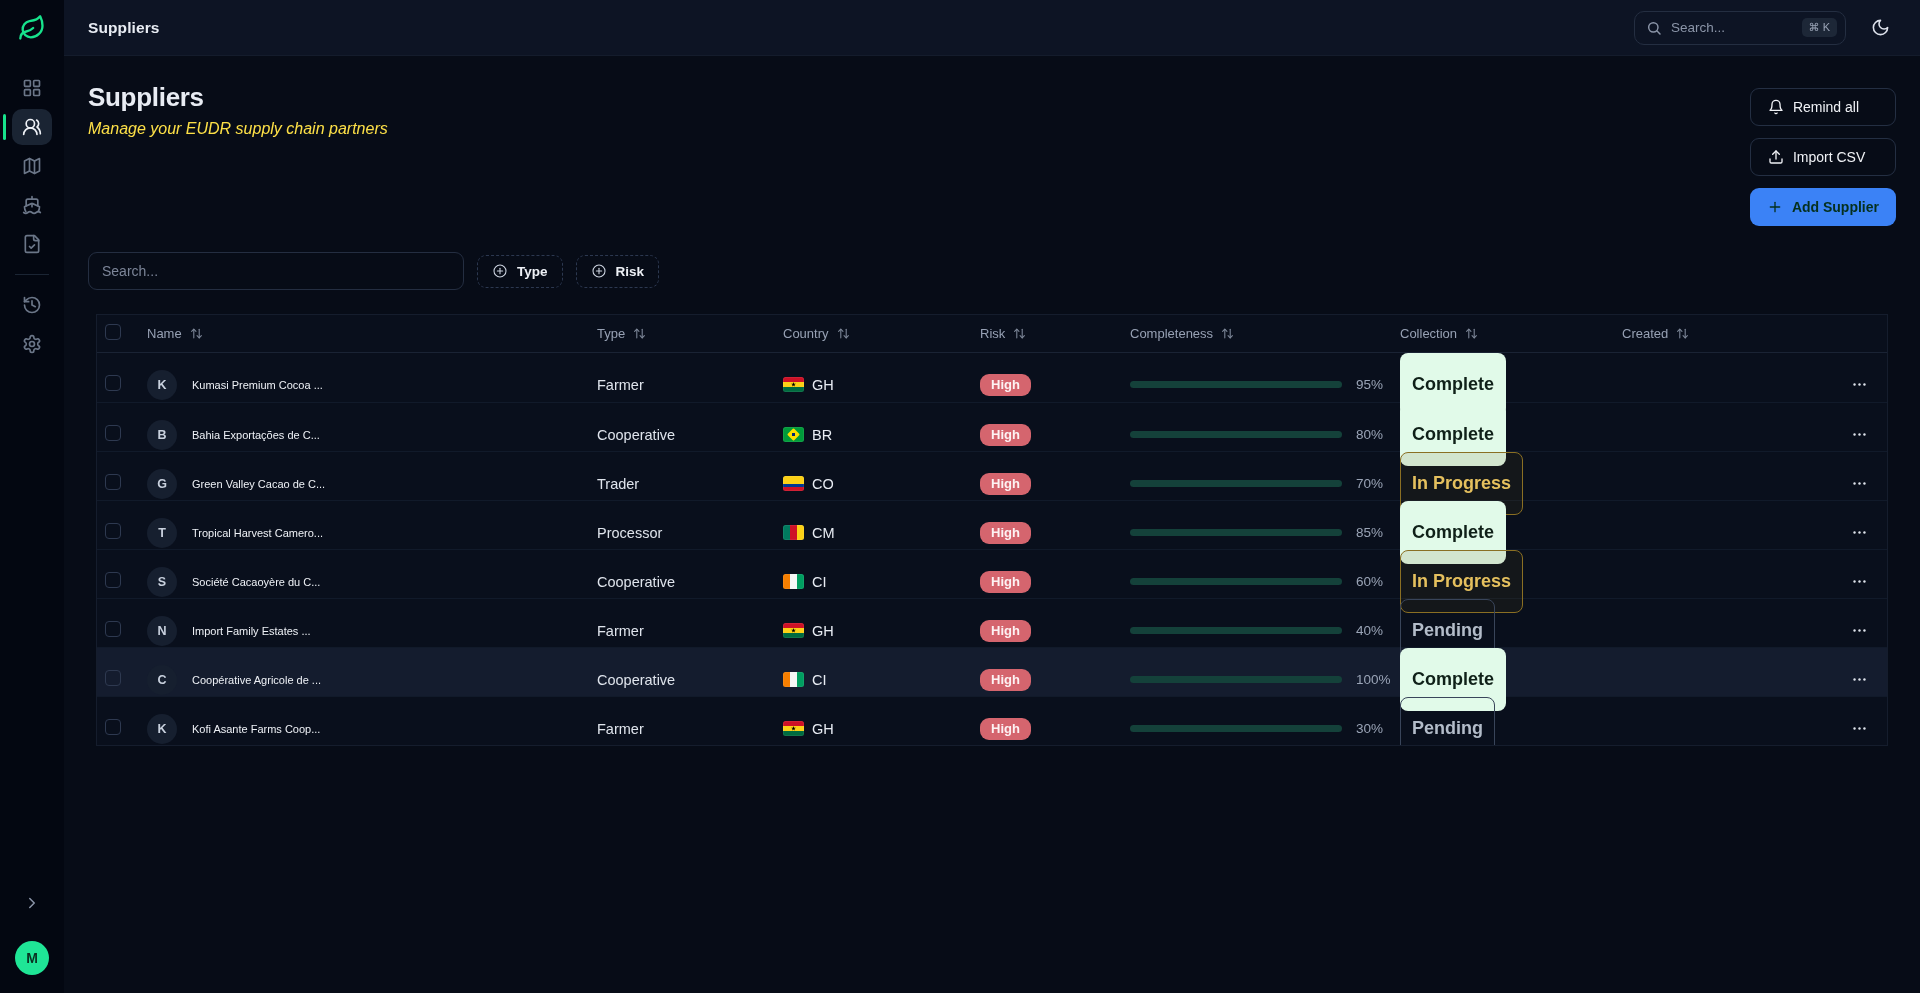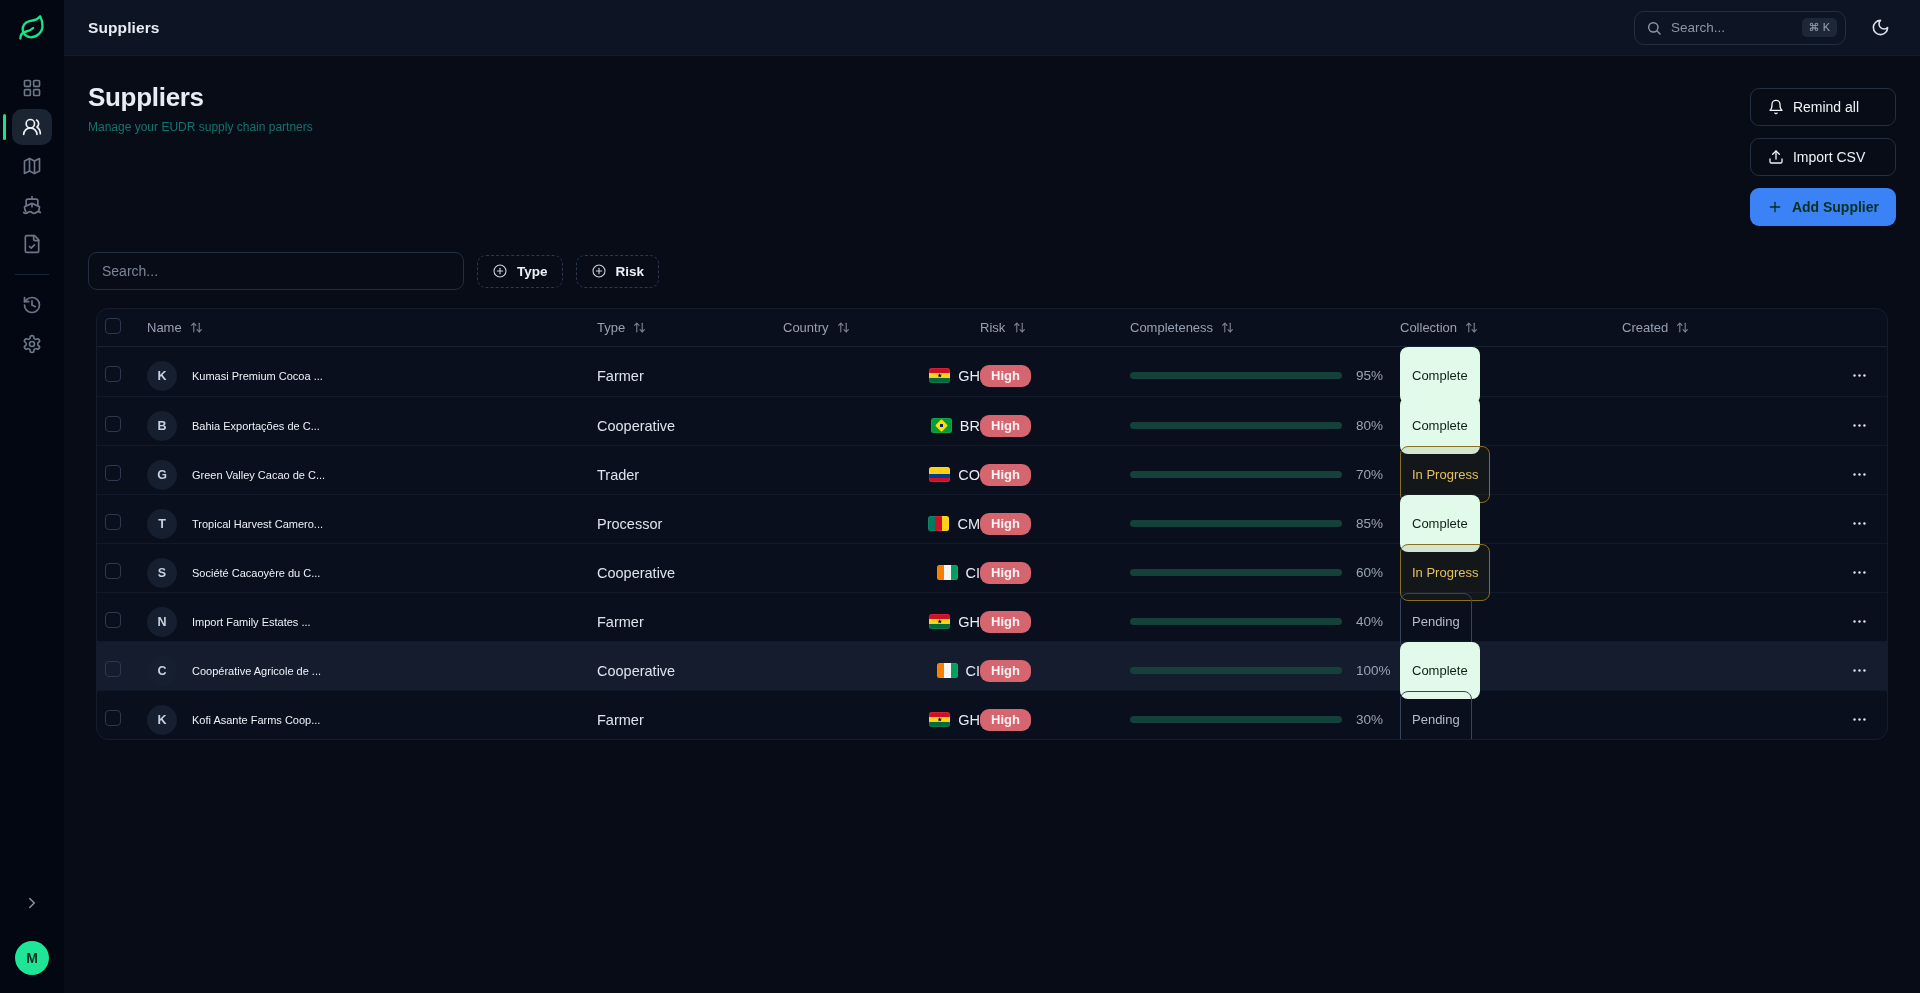--- a/index.html
+++ b/index.html
@@ -54,21 +54,21 @@
   .search-pill kbd {
     margin-left: auto; background: #1d2737; color: #9aa4b6; border-radius: 5px;
     padding: 3px 7px; font-size: 11px; font-family: "Liberation Sans", sans-serif;
   }
   .moon-btn { background: none; border: none; color: #dde2ec; cursor: pointer; width: 32px; height: 32px; display: flex; align-items: center; justify-content: center; }
 
   
   .content { padding: 26px 24px 0; flex: 1; }
   .page-header { display: flex; align-items: flex-start; }
   .page-title { font-size: 26px; font-weight: 700; letter-spacing: -.3px; }
-  .page-subtitle { font-size: 12px; color: #0f766e; margin-top: 7px; }
+  .page-subtitle { font-size: 16px; color: #fde047; margin-top: 7px; font-style: italic; }
   .actions { margin-left: auto; display: flex; gap: 12px; margin-top: 6px; flex-direction: column; }
   .btn {
     height: 38px; border-radius: 9px; display: inline-flex; align-items: center; gap: 9px;
     padding: 0 17px; font-size: 14px; font-weight: 500; cursor: pointer;
     font-family: "Liberation Sans", sans-serif;
   }
   .btn-outline { background: transparent; border: 1px solid #242f43; color: #f0f2f6; }
   .btn-primary { background: #3b82f6; border: none; color: #05301d; font-weight: 600; }
 
   .filters { display: flex; align-items: center; gap: 13px; margin-top: 26px; }
@@ -80,21 +80,21 @@
   .filter-search::placeholder { color: #7c8598; }
   .chip {
     height: 33px; border: 1px dashed #2c3850; border-radius: 9px; background: transparent;
     color: #eef1f6; font-size: 13.5px; font-weight: 600; display: inline-flex; align-items: center; gap: 9px;
     padding: 0 14px; cursor: pointer; font-family: "Liberation Sans", sans-serif;
   }
   .chip .ic { stroke-width: 1.6; color: #cdd4e0; }
 
   
   .table-card {
-    margin: 18px 8px 0; background: #090f1c; border: 1px solid #151d2d; border-radius: 12px;
+    margin: 24px 8px 0; background: #090f1c; border: 1px solid #151d2d; border-radius: 0;
     overflow: hidden;
   }
   .tgrid {
     display: grid;
     grid-template-columns: 42px 450px 186px 197px 150px 270px 222px 223px 1fr;
     align-items: center; padding: 0 8px;
   }
   .thead { height: 38px; border-bottom: 1px solid #1a2334; }
   .th { font-size: 13px; font-weight: 500; color: #97a1b4; display: flex; align-items: center; gap: 8px; }
   .sort-icon { color: #7d8798; cursor: pointer; }
@@ -105,21 +105,21 @@
     width: 16px; height: 16px; border: 1px solid #2e3950; border-radius: 4px; background: transparent;
     cursor: pointer; display: inline-block;
   }
   .cell-name { display: flex; align-items: center; gap: 15px; min-width: 0; }
   .row-avatar {
     width: 30px; height: 30px; border-radius: 50%; background: #161f2f; color: #c9d1de;
     font-size: 12.5px; font-weight: 600; display: flex; align-items: center; justify-content: center; flex: none;
   }
   .sname { font-size: 11px; font-weight: 500; color: #eef1f6; white-space: nowrap; overflow: hidden; }
   .stype { font-size: 14.5px; color: #dfe4ec; }
-  .cell-country { display: flex; align-items: center; gap: 8px; justify-content: flex-end; }
+  .cell-country { display: flex; align-items: center; gap: 8px; }
   .ccode { font-size: 14.5px; color: #e8ecf3; font-weight: 500; }
 
   .flag {
     width: 21px; height: 15px; border-radius: 2.5px; position: relative; overflow: hidden; flex: none;
     display: flex; align-items: center; justify-content: center;
     box-shadow: inset 0 0 0 1px rgba(255,255,255,.07);
   }
   .flag-gh { background: linear-gradient(180deg,#ce1126 0 33.3%,#fcd116 33.3% 66.6%,#006b3f 66.6%); }
   .flag-gh::after { content:''; width: 5px; height: 5px; background:#000;
     clip-path: polygon(50% 0,61% 35%,98% 35%,68% 57%,79% 91%,50% 70%,21% 91%,32% 57%,2% 35%,39% 35%); }
@@ -132,21 +132,21 @@
 
   .risk-badge {
     display: inline-block; background: #d5656e; color: #fdf2f3; font-size: 13px; font-weight: 600;
     border-radius: 9px; padding: 3.5px 11px;
   }
   .cell-completeness { display: flex; align-items: center; gap: 14px; }
   .progress-track { width: 212px; height: 7px; border-radius: 99px; background: #14413a; overflow: hidden; }
   .progress-fill { height: 100%; border-radius: 99px; background: #2be3a0; }
   .pct { font-size: 13.5px; color: #9aa4b6; }
 
-  .status-badge { display: inline-block; font-size: 13px; font-weight: 400; border-radius: 8px; padding: 20px 11px; border: 1px solid transparent; }
+  .status-badge { display: inline-block; font-size: 18px; font-weight: 700; border-radius: 8px; padding: 20px 11px; border: 1px solid transparent; }
   .st-complete { background: #e1fae9; color: #0f2018; }
   .st-in-progress { background: rgba(110,85,20,.12); border-color: #8a6f23; color: #e5c05e; }
   .st-pending { background: transparent; border-color: #39455a; color: #b3bcc9; }
 
   .cdate { font-size: 14.5px; color: #e9edf4; }
   .cell-menu { display: flex; justify-content: flex-end; padding-right: 14px; }
   .menu-btn { background: none; border: none; color: #dfe4ec; cursor: pointer; width: 28px; height: 24px; display: flex; align-items: center; justify-content: center; }
 
   .table-footer { margin: 14px 8px 0; font-size: 13px; color: #8b95a8; }
 </style>

